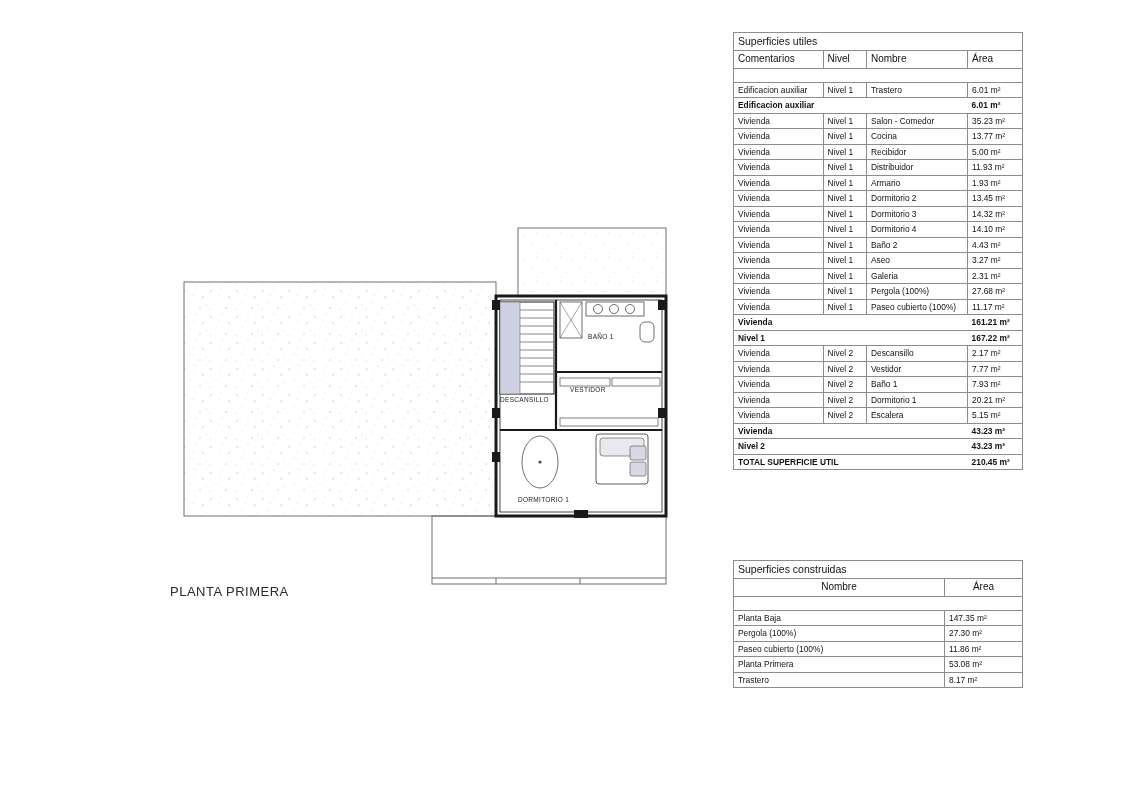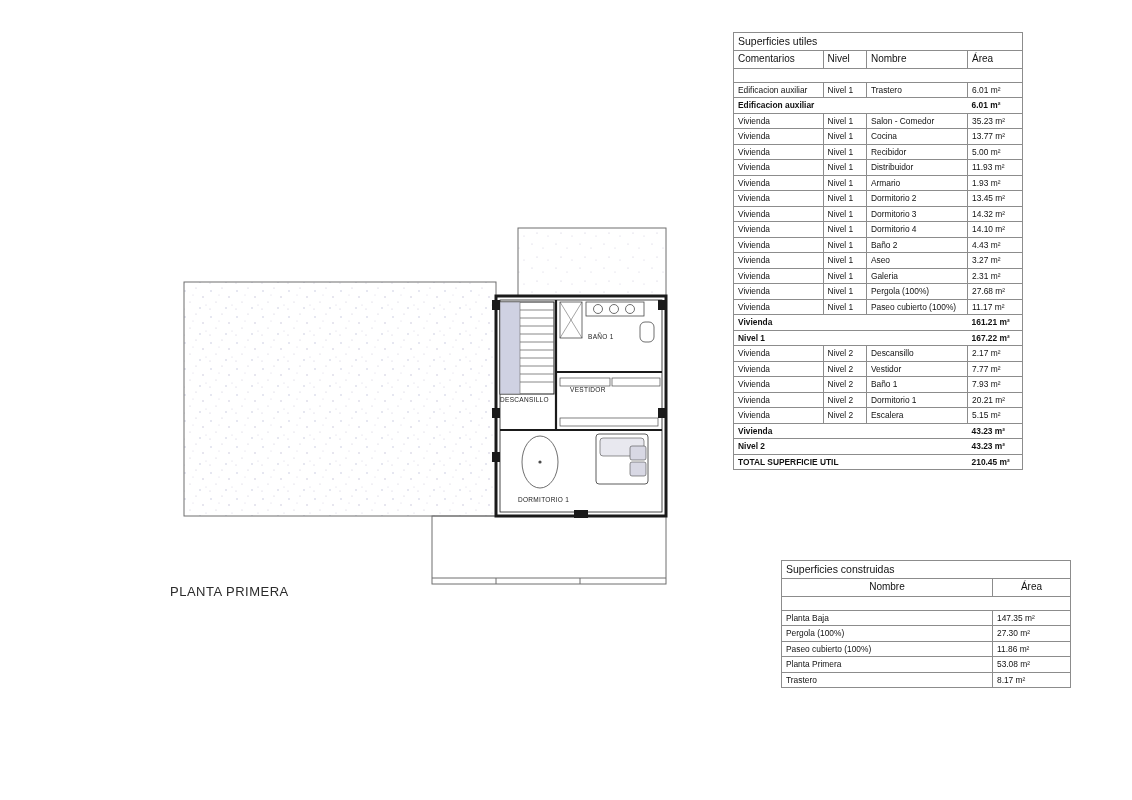--- a/index.html
+++ b/index.html
@@ -40,21 +40,21 @@
   }
 
   
   .table-block {
     position: absolute;
     width: 290px;
     font-size: 8.4px;
     color: #111;
   }
   #table-utiles { left: 733px; top: 32px; }
-  #table-construidas { left: 733px; top: 560px; margin-left: 48px; }
+  #table-construidas { left: 733px; top: 560px; }
 
   table.sheet {
     border-collapse: collapse;
     width: 100%;
     table-layout: fixed;
   }
   table.sheet td, table.sheet th {
     border: 1px solid #8c8c8c;
     padding: 2px 4px;
     vertical-align: middle;

